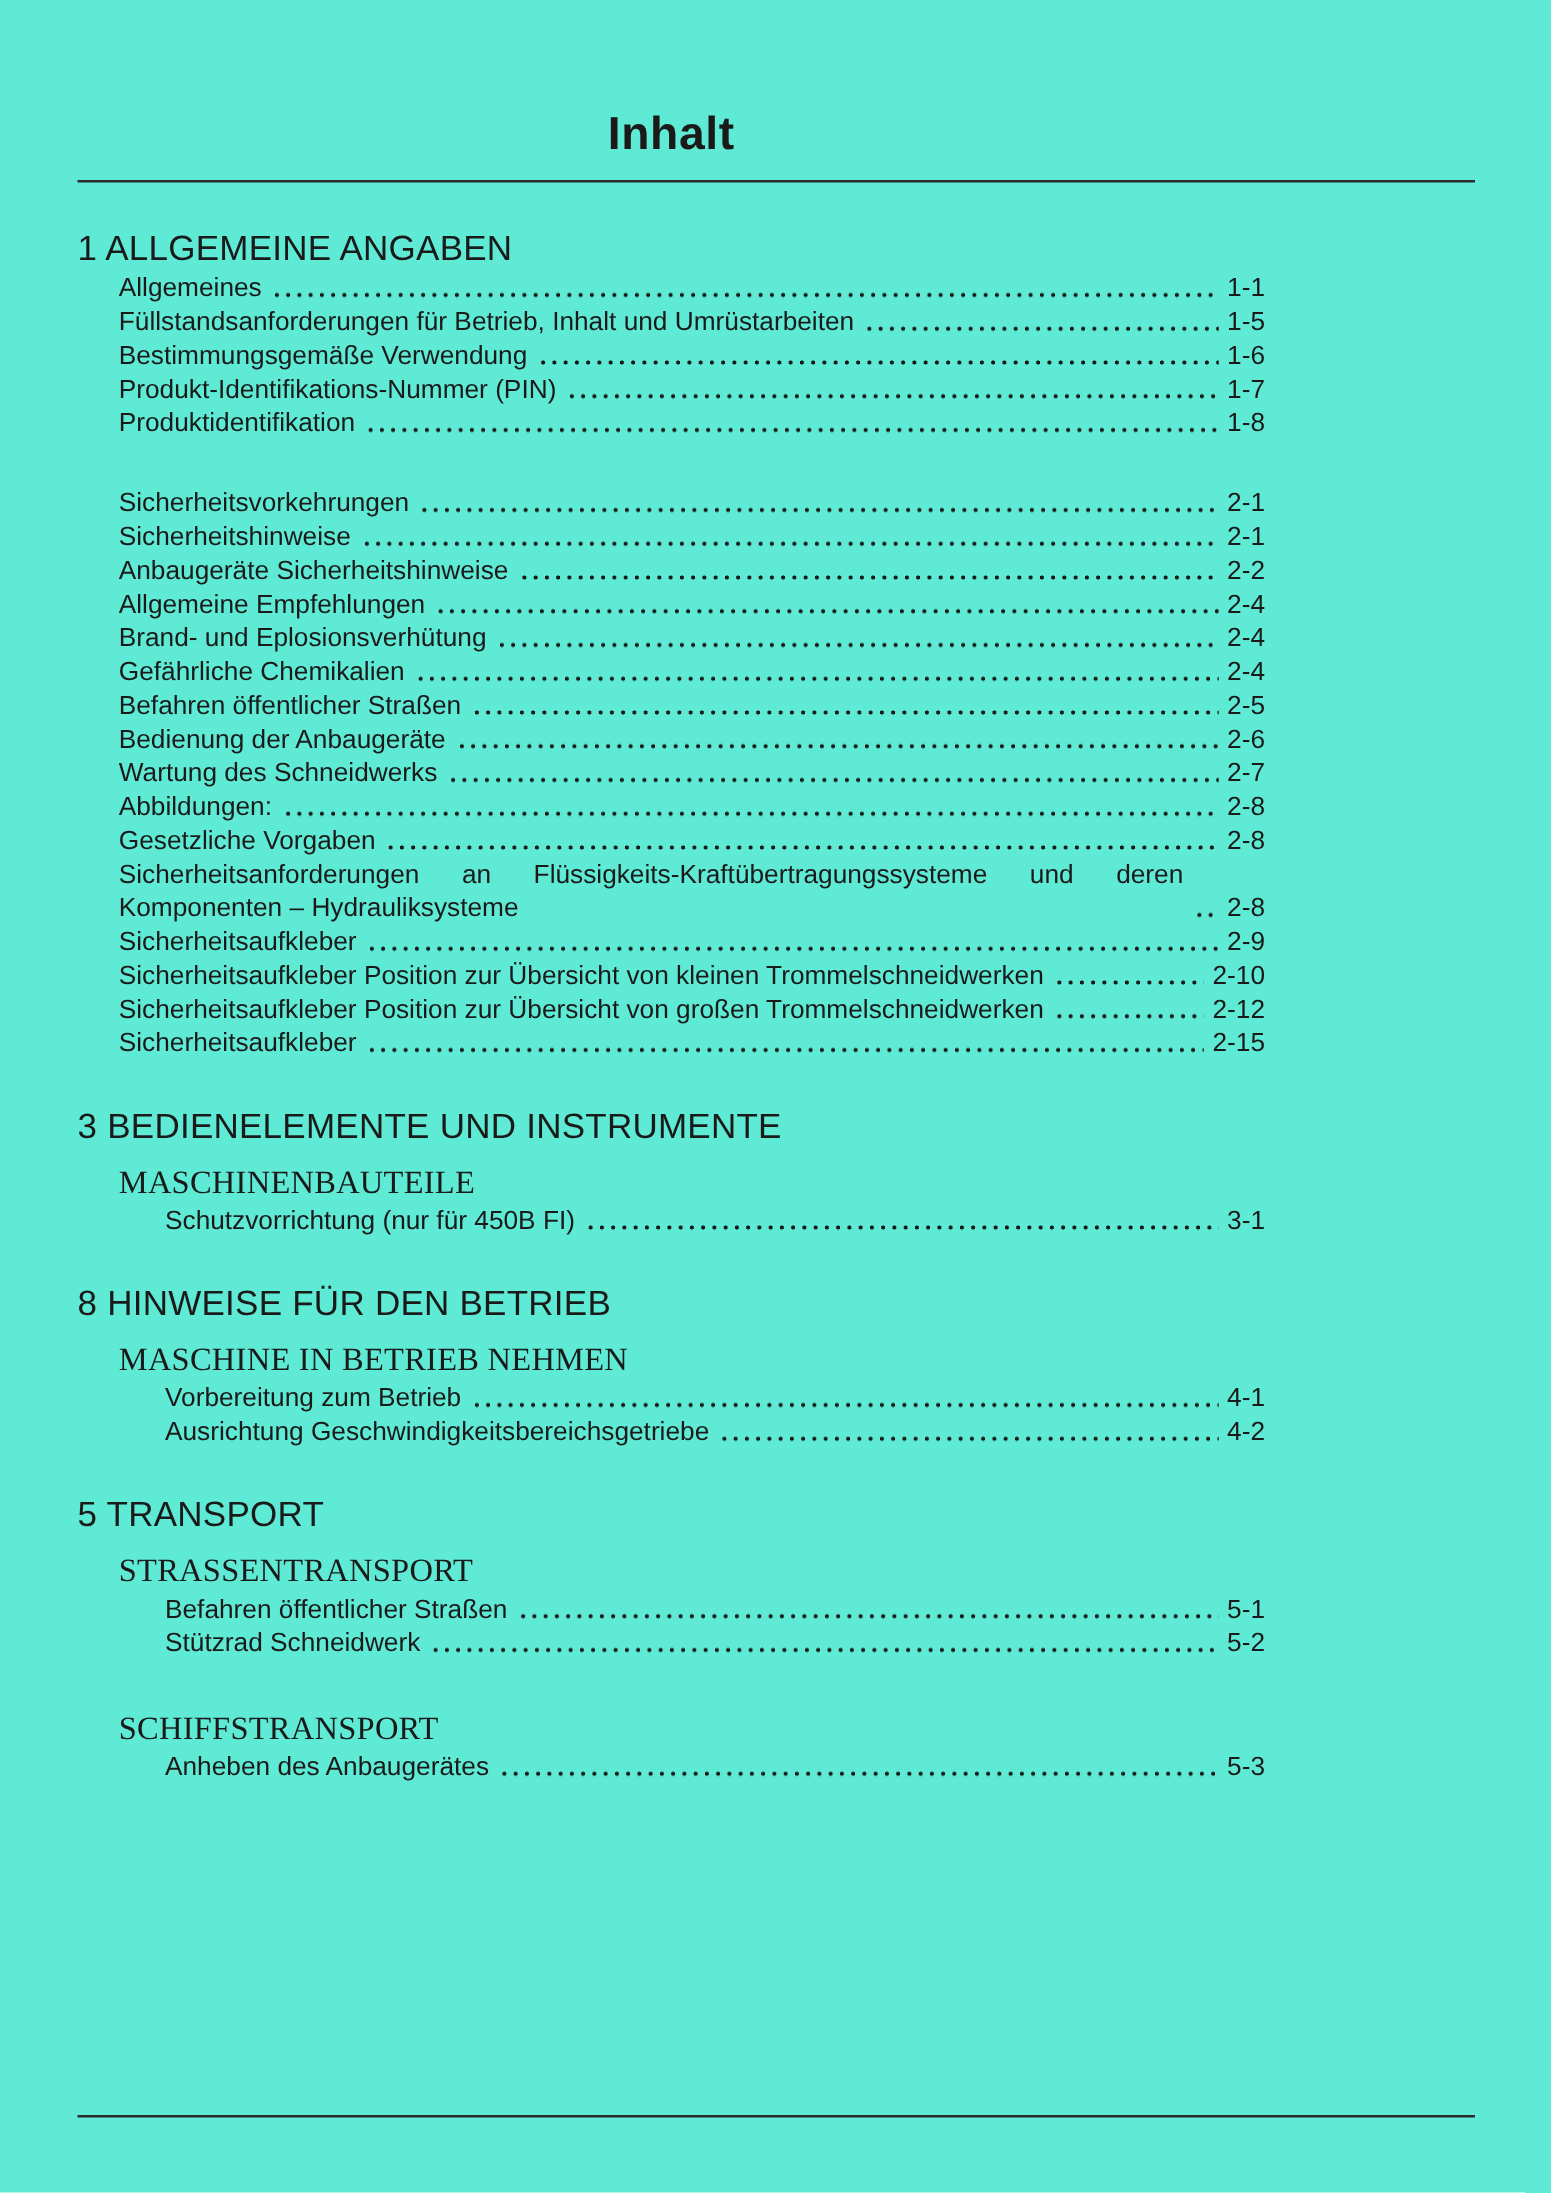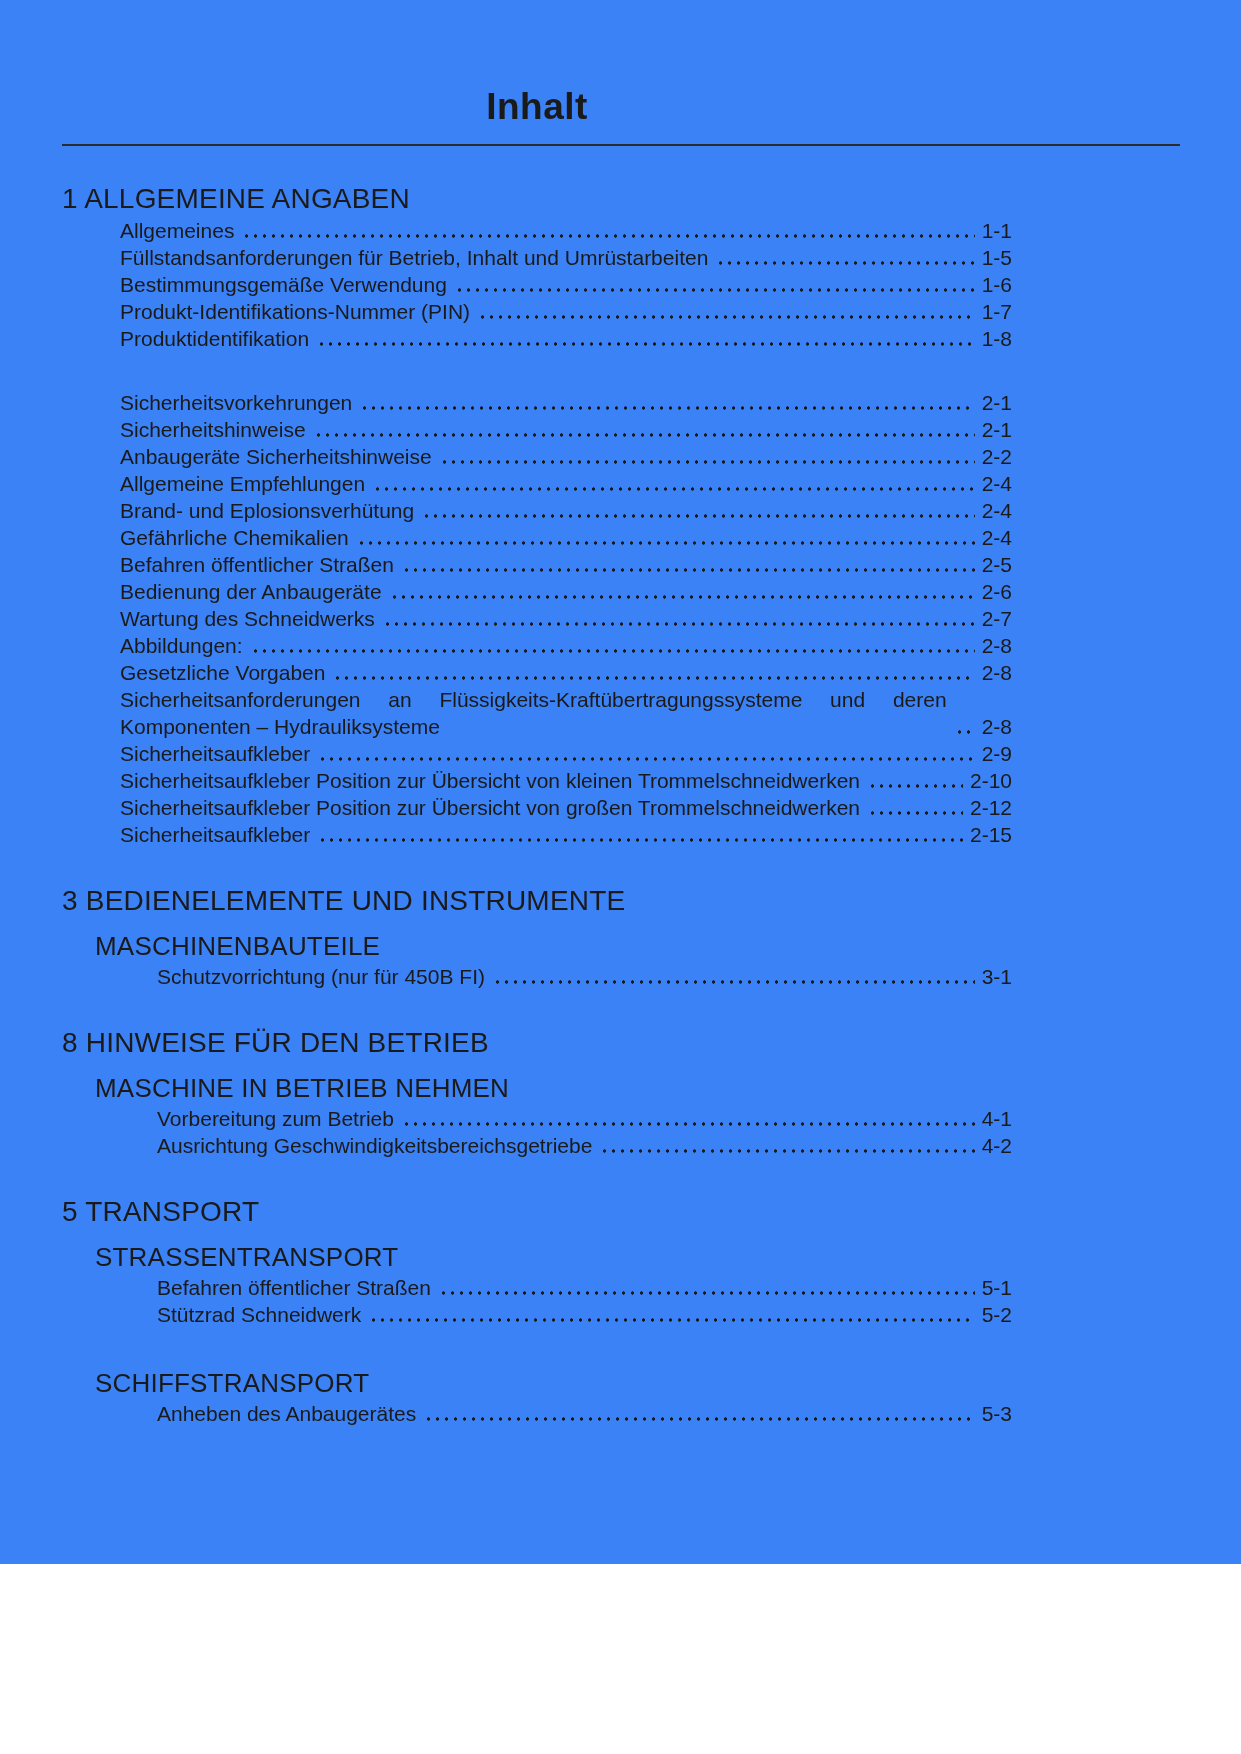--- a/index.html
+++ b/index.html
@@ -4,23 +4,23 @@
 <style>
   * { box-sizing: border-box; }
   html, body {
     margin: 0;
     padding: 0;
     background: #ffffff;
   }
   .page {
     position: relative;
     width: 1241px;
-    height: 1564px;
+    height: 1754px;
     margin: 0 auto;
-    background: #3b82f6;
+    background: #5eead4;
     color: #1a1a1a;
     font-family: "Liberation Sans", "DejaVu Sans", sans-serif;
     padding: 86px 61px 0 62px;
     overflow: hidden;
   }
   .title-wrap {
     width: 950px;
     text-align: center;
   }
   .title {
@@ -51,35 +51,35 @@
     line-height: 32px;
     font-weight: 400;
     letter-spacing: 0.2px;
   }
   .subsection-heading {
     margin: 40px 0 2px 33px;
     font-size: 26px;
     line-height: 30px;
     font-weight: 400;
     letter-spacing: 0.2px;
+    font-family: Liberation Serif, serif;
   }
   .section-heading + .subsection-heading { margin-top: 14px; }
   .entries { width: 950px; }
   .entries.level-1 { padding-left: 33px; }
   .entries.level-2 { padding-left: 70px; }
   .entry {
     display: flex;
     align-items: flex-end;
     font-size: 21px;
     line-height: 27px;
   }
   .entry-label {
     text-align: justify;
     hyphens: manual;
-    margin-left: 25px;
   }
   .leader {
     flex: 1 1 20px;
     min-width: 20px;
     height: 4px;
     margin: 0 7px 6px 8px;
     background-image: radial-gradient(circle, #1a1a1a 1.4px, transparent 1.9px);
     background-size: 9px 4px;
     background-position: 0 50%;
     background-repeat: repeat-x;

